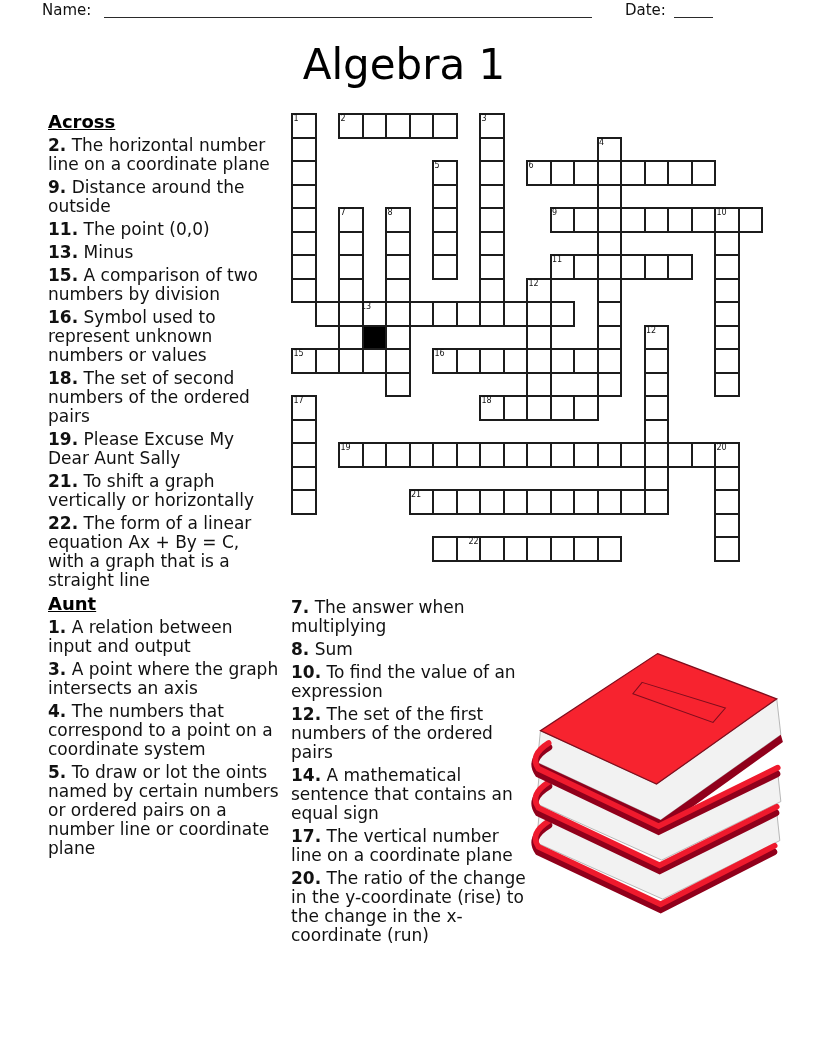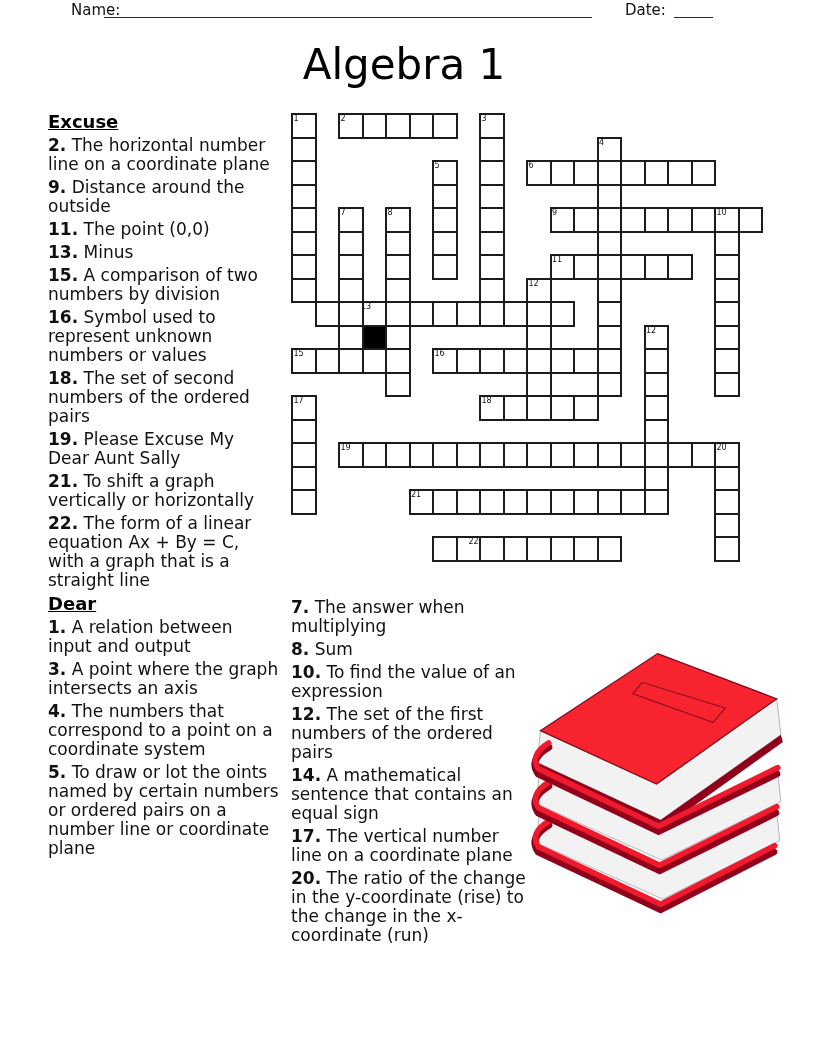--- a/index.html
+++ b/index.html
@@ -6,21 +6,21 @@
   html,body { background:#ffffff; }
   body {
     position:relative;
     width:816px; height:1056px;
     font-family:"DejaVu Sans", sans-serif;
     color:#1a1a1a;
     overflow:hidden;
   }
   
   .hdr-label { position:absolute; font-size:15px; color:#111; }
-  #name-label { left:42px; top:1px;margin-left:29px; }
+  #name-label { left:42px; top:1px; }
   #date-label { left:625px; top:1px; }
   .blank-line { position:absolute; border-bottom:1.6px solid #2a2a2a; height:18px; }
   #name-line { left:104px; top:0px; width:488px; }
   #date-line { left:674px; top:0px; width:39px; }
   
   #page-title {
     position:absolute; left:0; right:8px; top:40px;
     text-align:center; font-size:42px; font-weight:normal; color:#000;
     letter-spacing:0px;
   }
@@ -237,34 +237,34 @@
     <span class="cellnum" style="left: 143.5px; top: 237px;">16</span>
     <span class="cellnum" style="left: 2.5px; top: 284px;">17</span>
     <span class="cellnum" style="left: 190.5px; top: 284px;">18</span>
     <span class="cellnum" style="left: 49.5px; top: 331px;">19</span>
     <span class="cellnum" style="left: 425.5px; top: 331px;">20</span>
     <span class="cellnum" style="left: 120px; top: 378px;">21</span>
     <span class="cellnum" style="left: 143.5px; top: 425px; padding-left: 34px;">22</span>
   </div>
 
 <div class="clue-col" id="col-left">
-  <div class="clue-heading">Excuse</div>
+  <div class="clue-heading">Across</div>
   <div id="across-list">
       <p class="clue"><b>2.</b> The horizontal number line on a coordinate plane</p>
       <p class="clue"><b>9.</b> Distance around the outside</p>
       <p class="clue"><b>11.</b> The point (0,0)</p>
       <p class="clue"><b>13.</b> Minus</p>
       <p class="clue"><b>15.</b> A comparison of two numbers by division</p>
       <p class="clue"><b>16.</b> Symbol used to represent unknown numbers or values</p>
       <p class="clue"><b>18.</b> The set of second numbers of the ordered pairs</p>
       <p class="clue"><b>19.</b> Please Excuse My Dear Aunt Sally</p>
       <p class="clue"><b>21.</b> To shift a graph vertically or horizontally</p>
       <p class="clue"><b>22.</b> The form of a linear equation Ax + By = C, with a graph that is a straight line</p>
     </div>
-  <div class="clue-heading down">Dear</div>
+  <div class="clue-heading down">Aunt</div>
   <div id="down-list-left">
       <p class="clue"><b>1.</b> A relation between input and output</p>
       <p class="clue"><b>3.</b> A point where the graph intersects an axis</p>
       <p class="clue"><b>4.</b> The numbers that correspond to a point on a coordinate system</p>
       <p class="clue"><b>5.</b> To draw or lot the oints named by certain numbers or ordered pairs on a number line or coordinate plane</p>
     </div>
 </div>
 <div class="clue-col" id="col-mid">
   <div id="down-list-mid">
       <p class="clue"><b>7.</b> The answer when multiplying</p>

